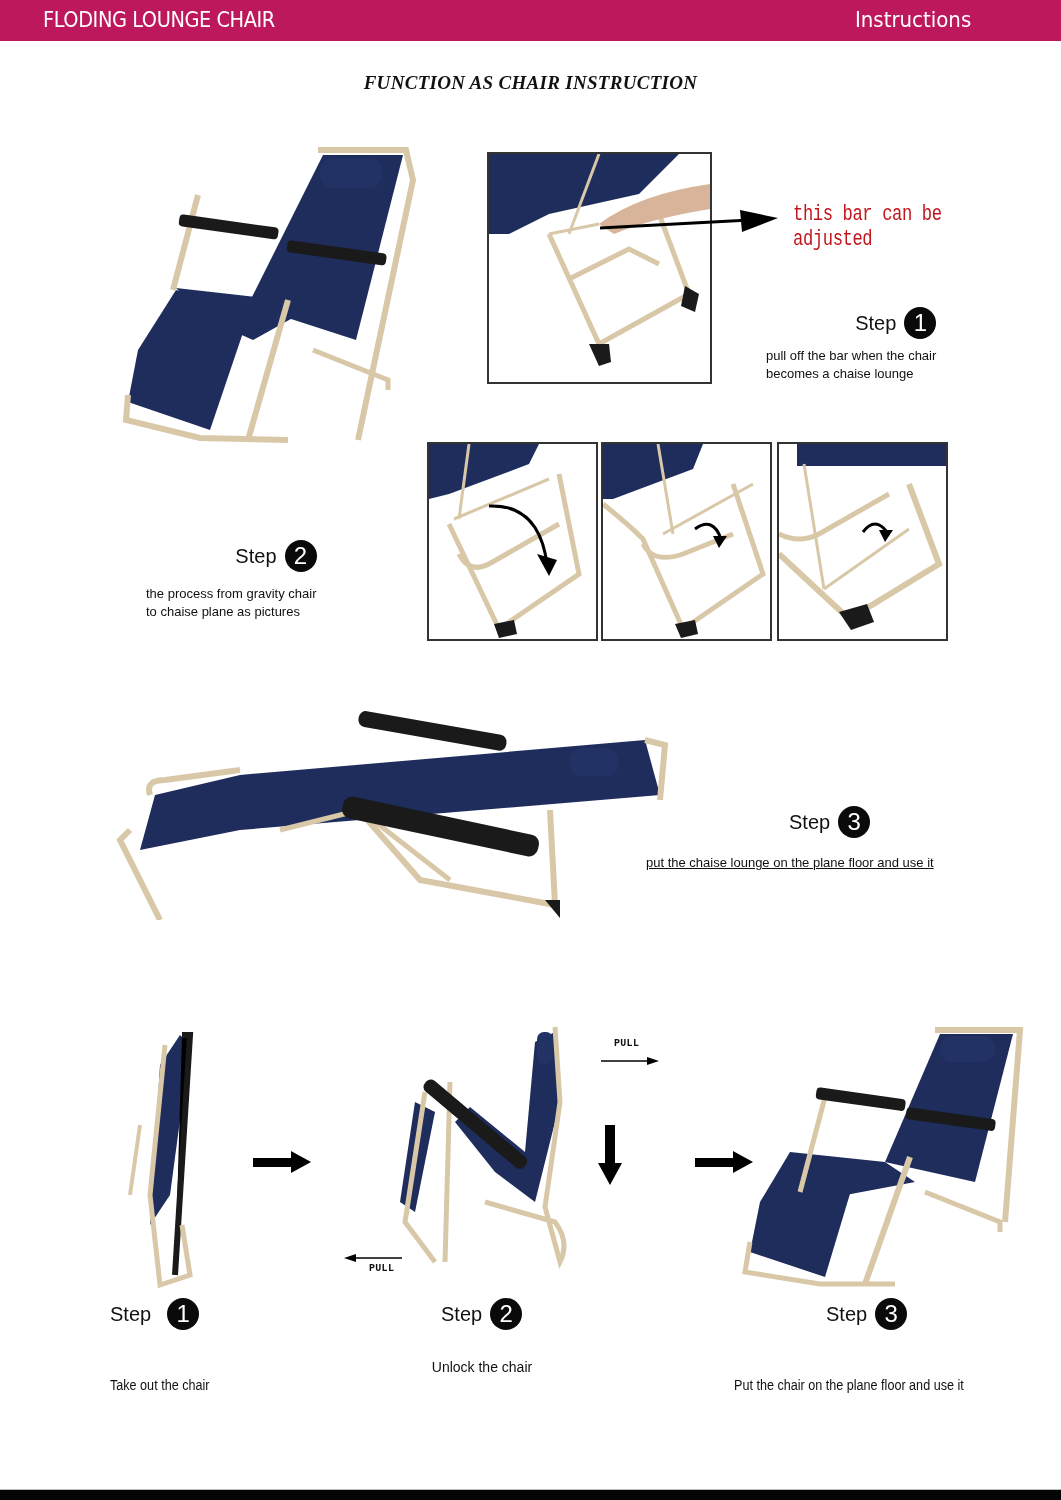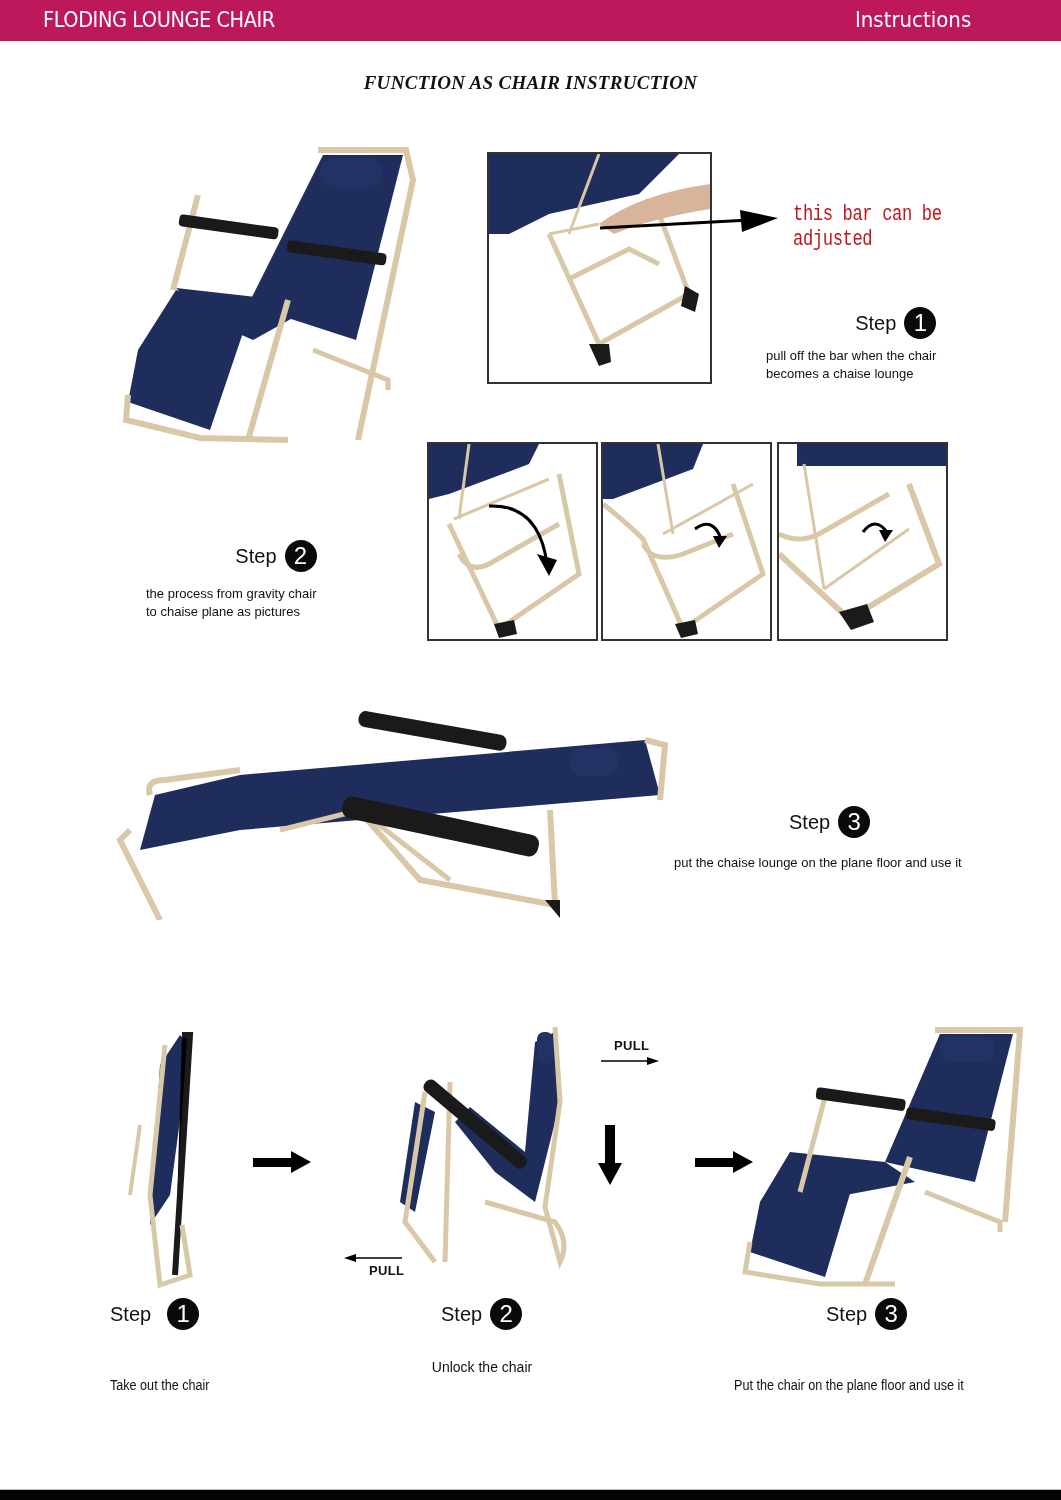--- a/index.html
+++ b/index.html
@@ -12,21 +12,21 @@
   .doc-title { left:0; width:1061px; top:72px; text-align:center; font-family:"Liberation Serif", serif; font-size:19px; font-weight:bold; letter-spacing:0.3px;font-style:italic; }
   .bottombar { left:0; top:1489px; width:1061px; height:11px; background:#050505; border-top:1px solid #bbb; }
 
   .step-head { display:flex; align-items:center; gap:8px; font-size:20px;justify-content:flex-end; }
   .step-num { width:32px; height:32px; border-radius:50%; background:#0a0a0a; color:#fff; display:flex; align-items:center; justify-content:center; font-size:24px; }
   .step-desc { font-size:13px; line-height:18px; }
   .step-desc-b { font-size:14px; line-height:18px; transform:scaleX(0.9); transform-origin:left; }
 
   .photo-frame { border:2px solid #333; background:#fff; overflow:hidden; box-sizing:border-box; }
   .annot-red { color:#c0151b; font-family:"Liberation Mono", monospace; font-size:22px; transform:scaleX(0.78); transform-origin:left; letter-spacing:-0.5px; }
-  .pull { font-size:13px; font-weight:bold; letter-spacing:0.3px; }
+  .pull { font-size:10px; font-weight:bold; letter-spacing:0.3px;font-family:Liberation Mono, monospace; }
 </style>
 </head>
 <body>
 
 <div class="abs topbar">
   <div class="abs left">FLODING LOUNGE CHAIR</div>
   <div class="abs right">Instructions</div>
 </div>
 
 <div class="abs doc-title">FUNCTION AS CHAIR INSTRUCTION</div>
@@ -148,21 +148,21 @@
     <polygon points="445,200 460,200 460,218" fill="#1a1a1a"></polygon>
   </svg>
 </div>
 
 <div class="abs" style="left:789px;top:806px;">
   <div class="step-head">
     <span>Step</span>
     <span class="step-num">3</span>
   </div>
 </div>
-<div class="abs step-desc" style="left:674px;top:854px;">put the chaise lounge on the plane floor and use it</div>
+<div class="abs step-desc" style="left:646px;top:854px;text-decoration:underline;">put the chaise lounge on the plane floor and use it</div>
 
 <div class="abs" style="left:120px;top:1025px;width:80px;height:265px;">
   <svg width="80" height="265" viewBox="0 0 80 265">
     <polygon points="40,40 60,10 70,20 50,170 30,200" fill="#1f2d5c"></polygon>
     <path d="M62 10 L70 10 L55 250" stroke="#1a1a1a" stroke-width="6"></path>
     <path d="M45 20 L30 170 L40 260 L70 250 L62 200" stroke="#d9c8a8" stroke-width="5" fill="none"></path>
     <path d="M20 100 L10 170" stroke="#d9c8a8" stroke-width="4"></path>
   </svg>
 </div>
 

